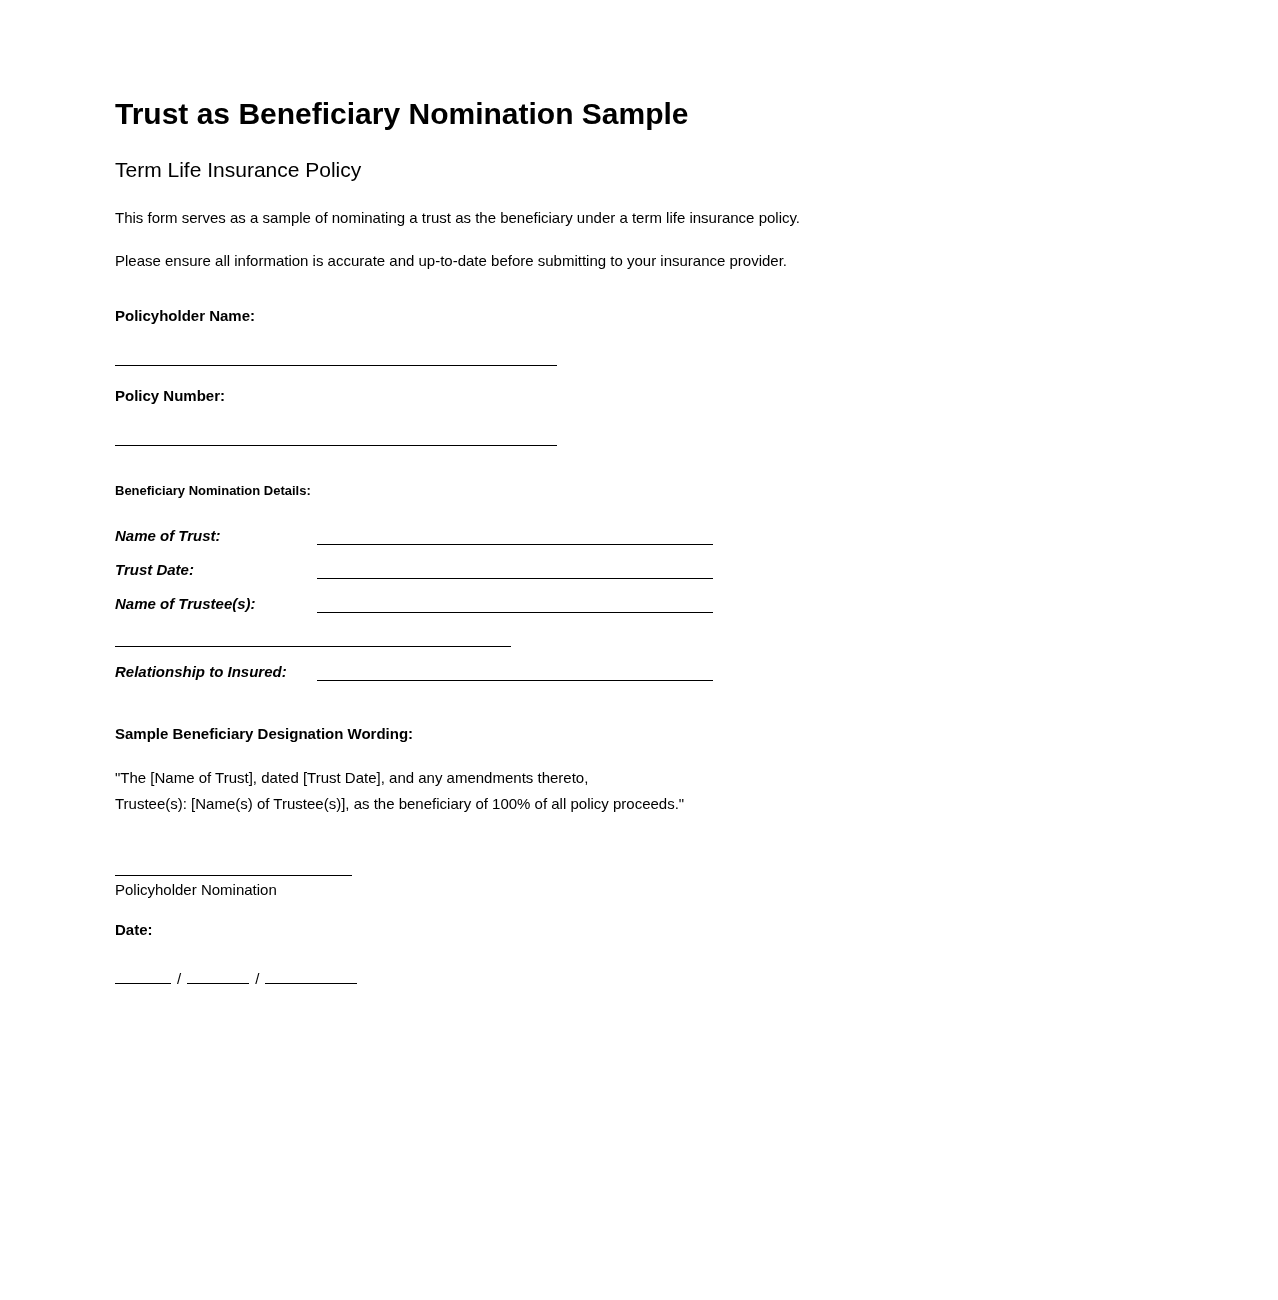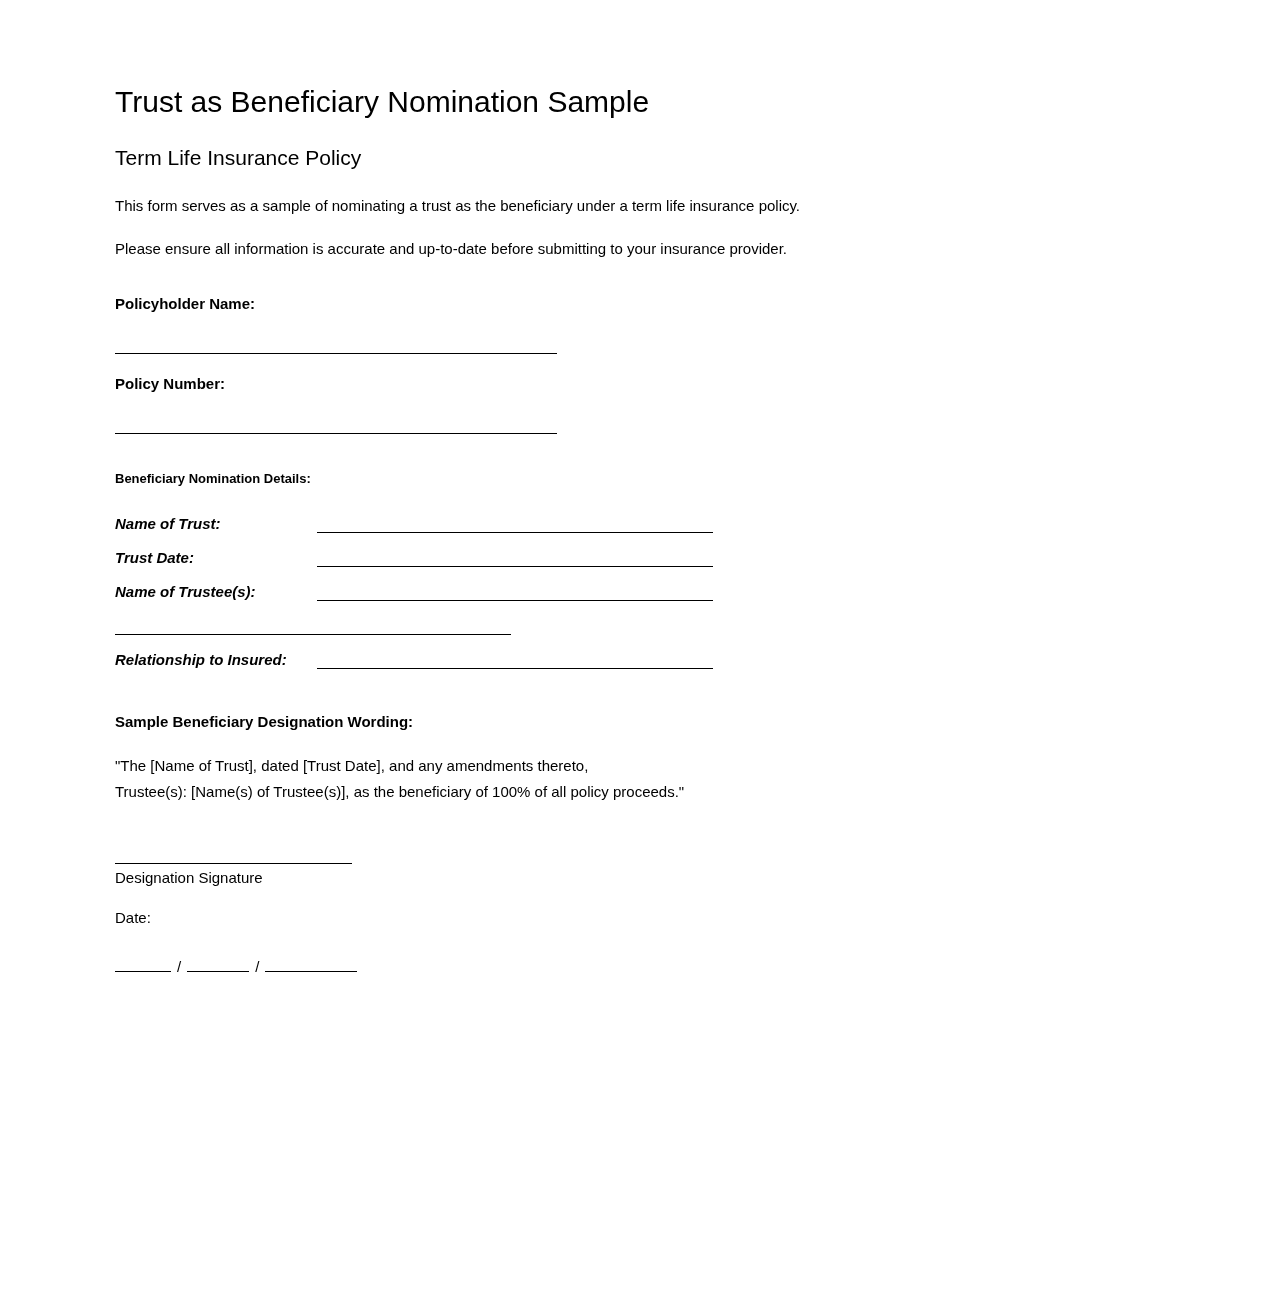--- a/index.html
+++ b/index.html
@@ -14,23 +14,23 @@
     color: #000000;
     overflow: hidden;
   }
   .doc {
     padding: 86px 60px 0 115px;
     box-sizing: border-box;
     width: 1278px;
   }
   .page-title {
     font-size: 30px;
-    font-weight: 400;
+    font-weight: 700;
     line-height: 32px;
-    margin: 0 0 28px 0;
+    margin: 12px 0 28px 0;
   }
   .page-subtitle {
     font-size: 21px;
     font-weight: 400;
     line-height: 24px;
     margin: 0 0 27px 0;
   }
   .intro {
     font-size: 15px;
     line-height: 18px;
@@ -110,21 +110,21 @@
     height: 0;
     margin-top: 58px;
   }
   .signature-label {
     font-size: 15px;
     line-height: 18px;
     margin-top: 5px;
   }
   .date-label {
     font-size: 15px;
-    font-weight: 400;
+    font-weight: 700;
     line-height: 18px;
     margin-top: 22px;
   }
   .date-line {
     margin-top: 30px;
     font-size: 15px;
     line-height: 18px;
   }
   .date-segment {
     display: inline-block;
@@ -195,21 +195,21 @@
   </div>
 
   <p class="wording-heading">Sample Beneficiary Designation Wording:</p>
 
   <p class="wording-text">
     <span>"The [Name of Trust], dated [Trust Date], and any amendments thereto,</span><br>
     <span>Trustee(s): [Name(s) of Trustee(s)], as the beneficiary of 100% of all policy proceeds."</span>
   </p>
 
   <div class="signature-line"></div>
-  <div class="signature-label">Designation Signature</div>
+  <div class="signature-label">Policyholder Nomination</div>
 
   <p class="date-label">Date:</p>
 
   <div class="date-line">
     <span class="date-segment seg-1"></span><span class="date-sep">/</span><span class="date-segment seg-2"></span><span class="date-sep">/</span><span class="date-segment seg-3"></span>
   </div>
 
 </div>
 
 </body></html>

